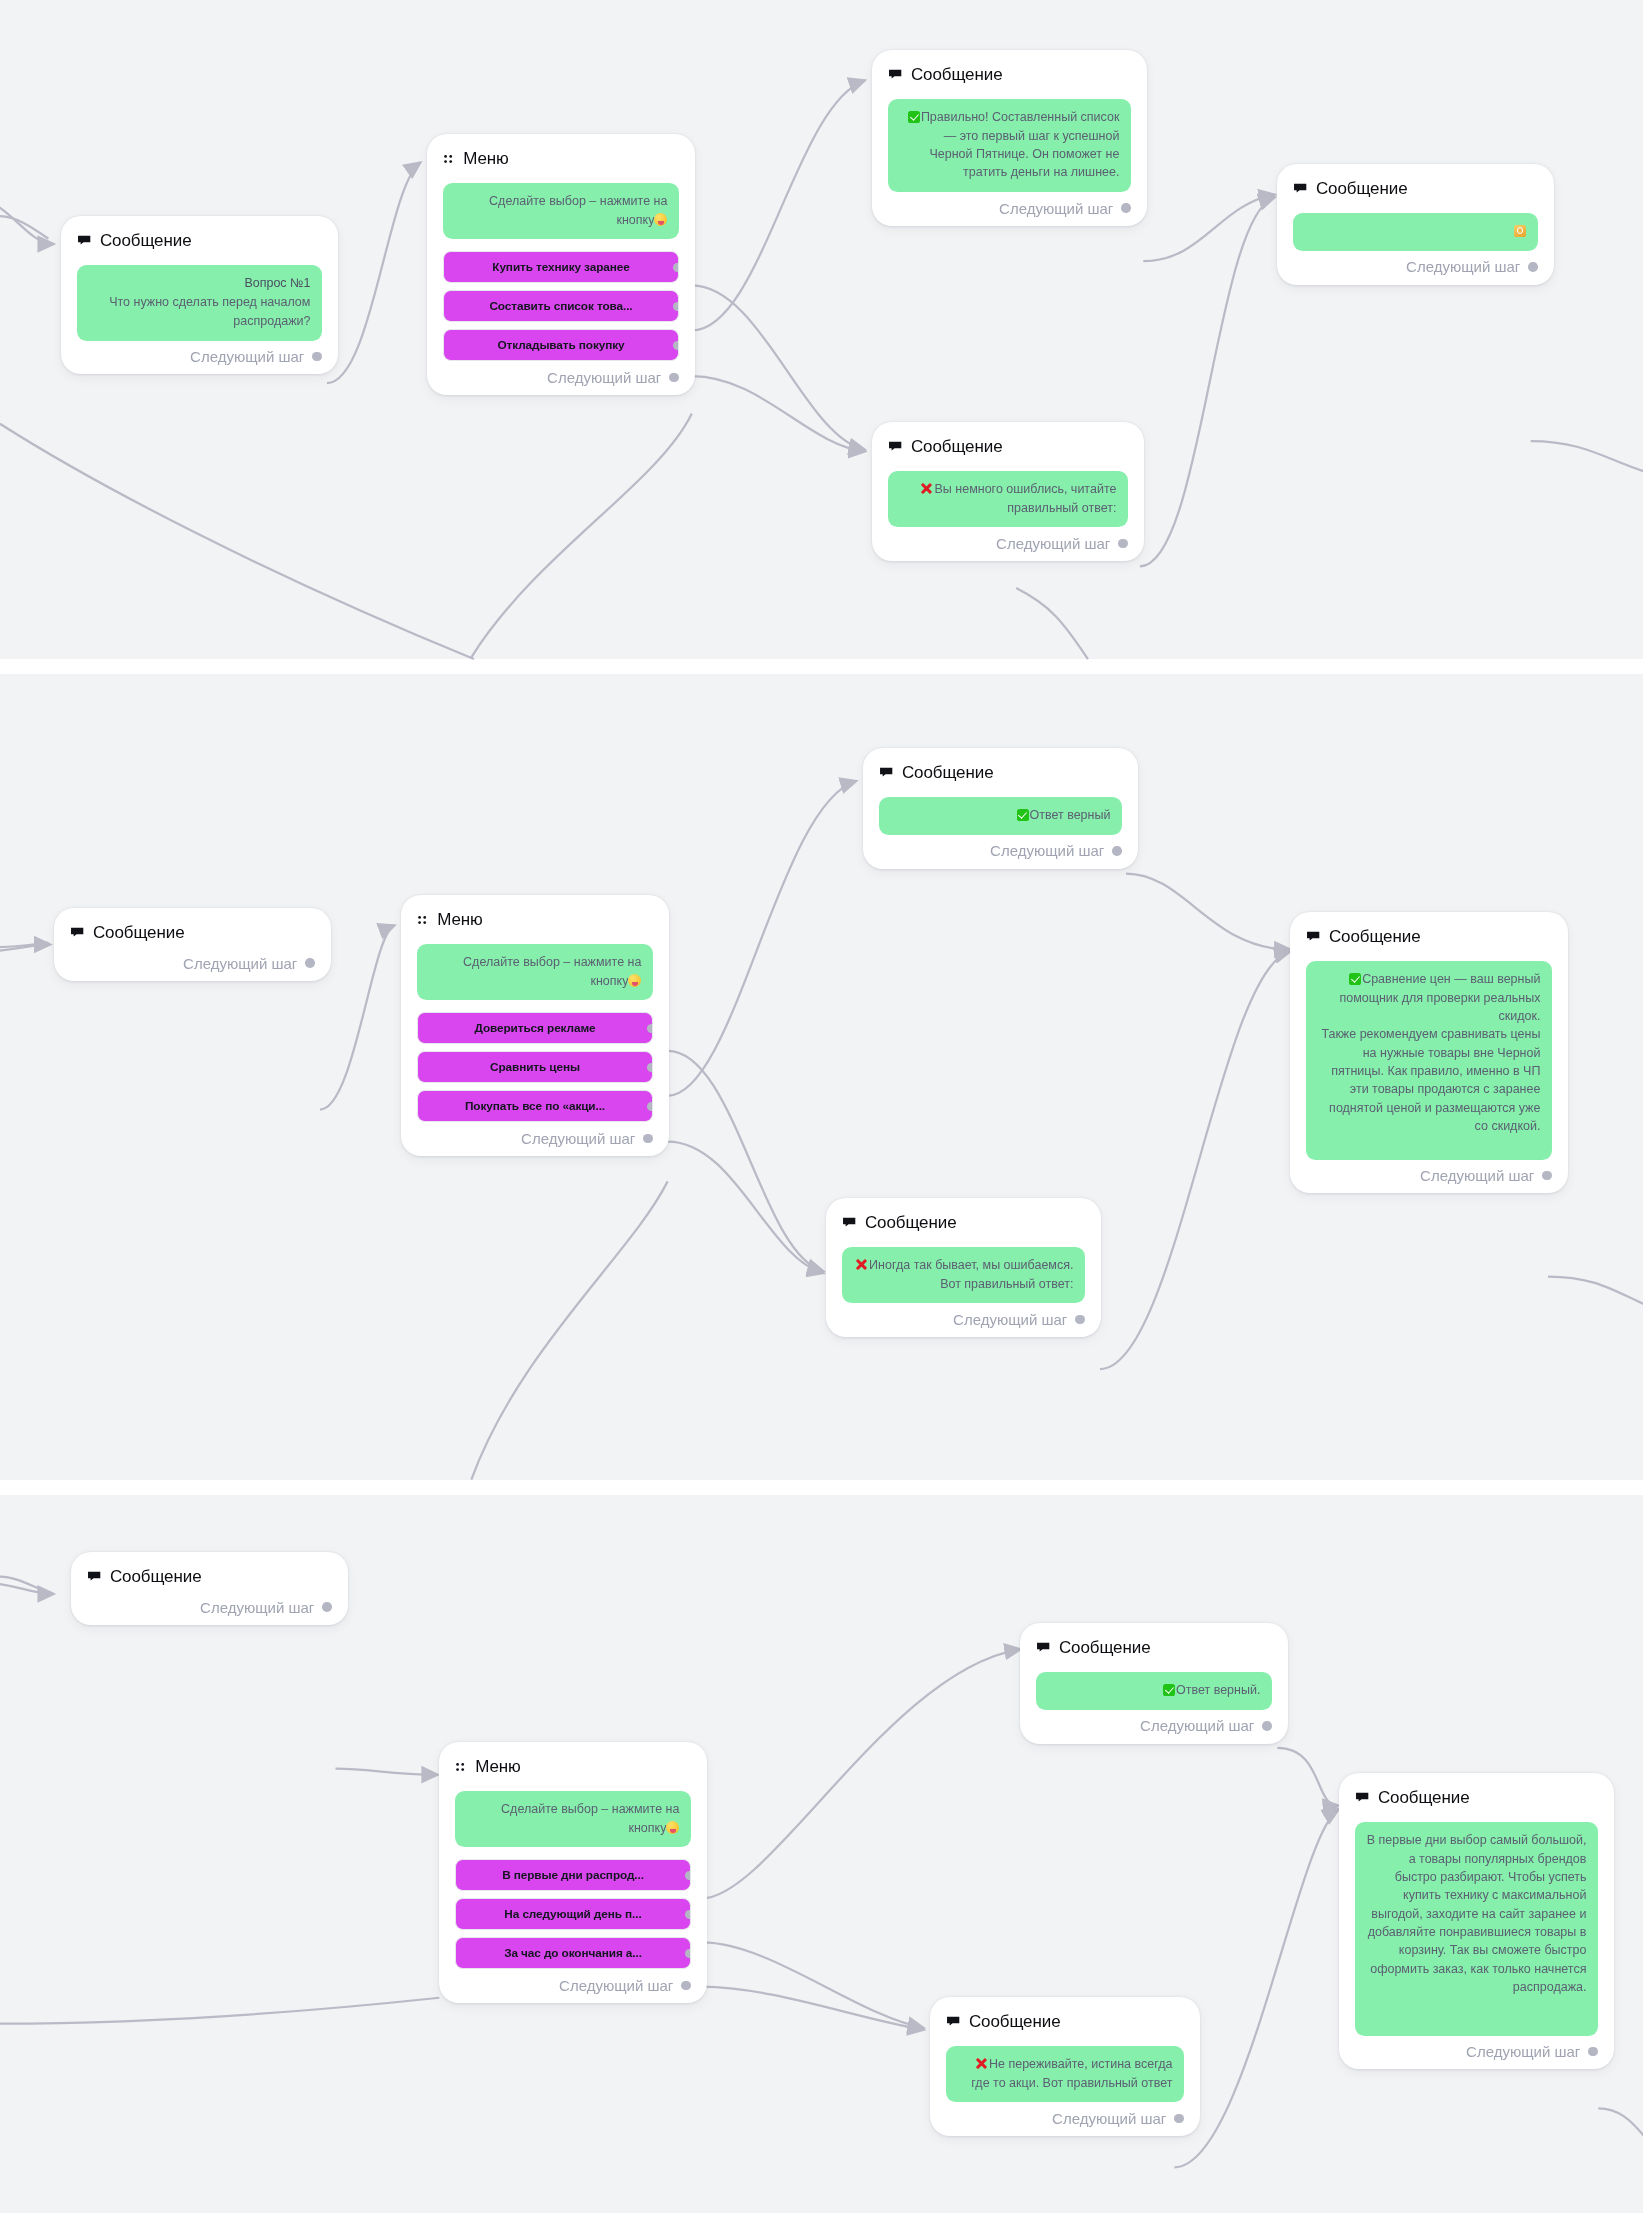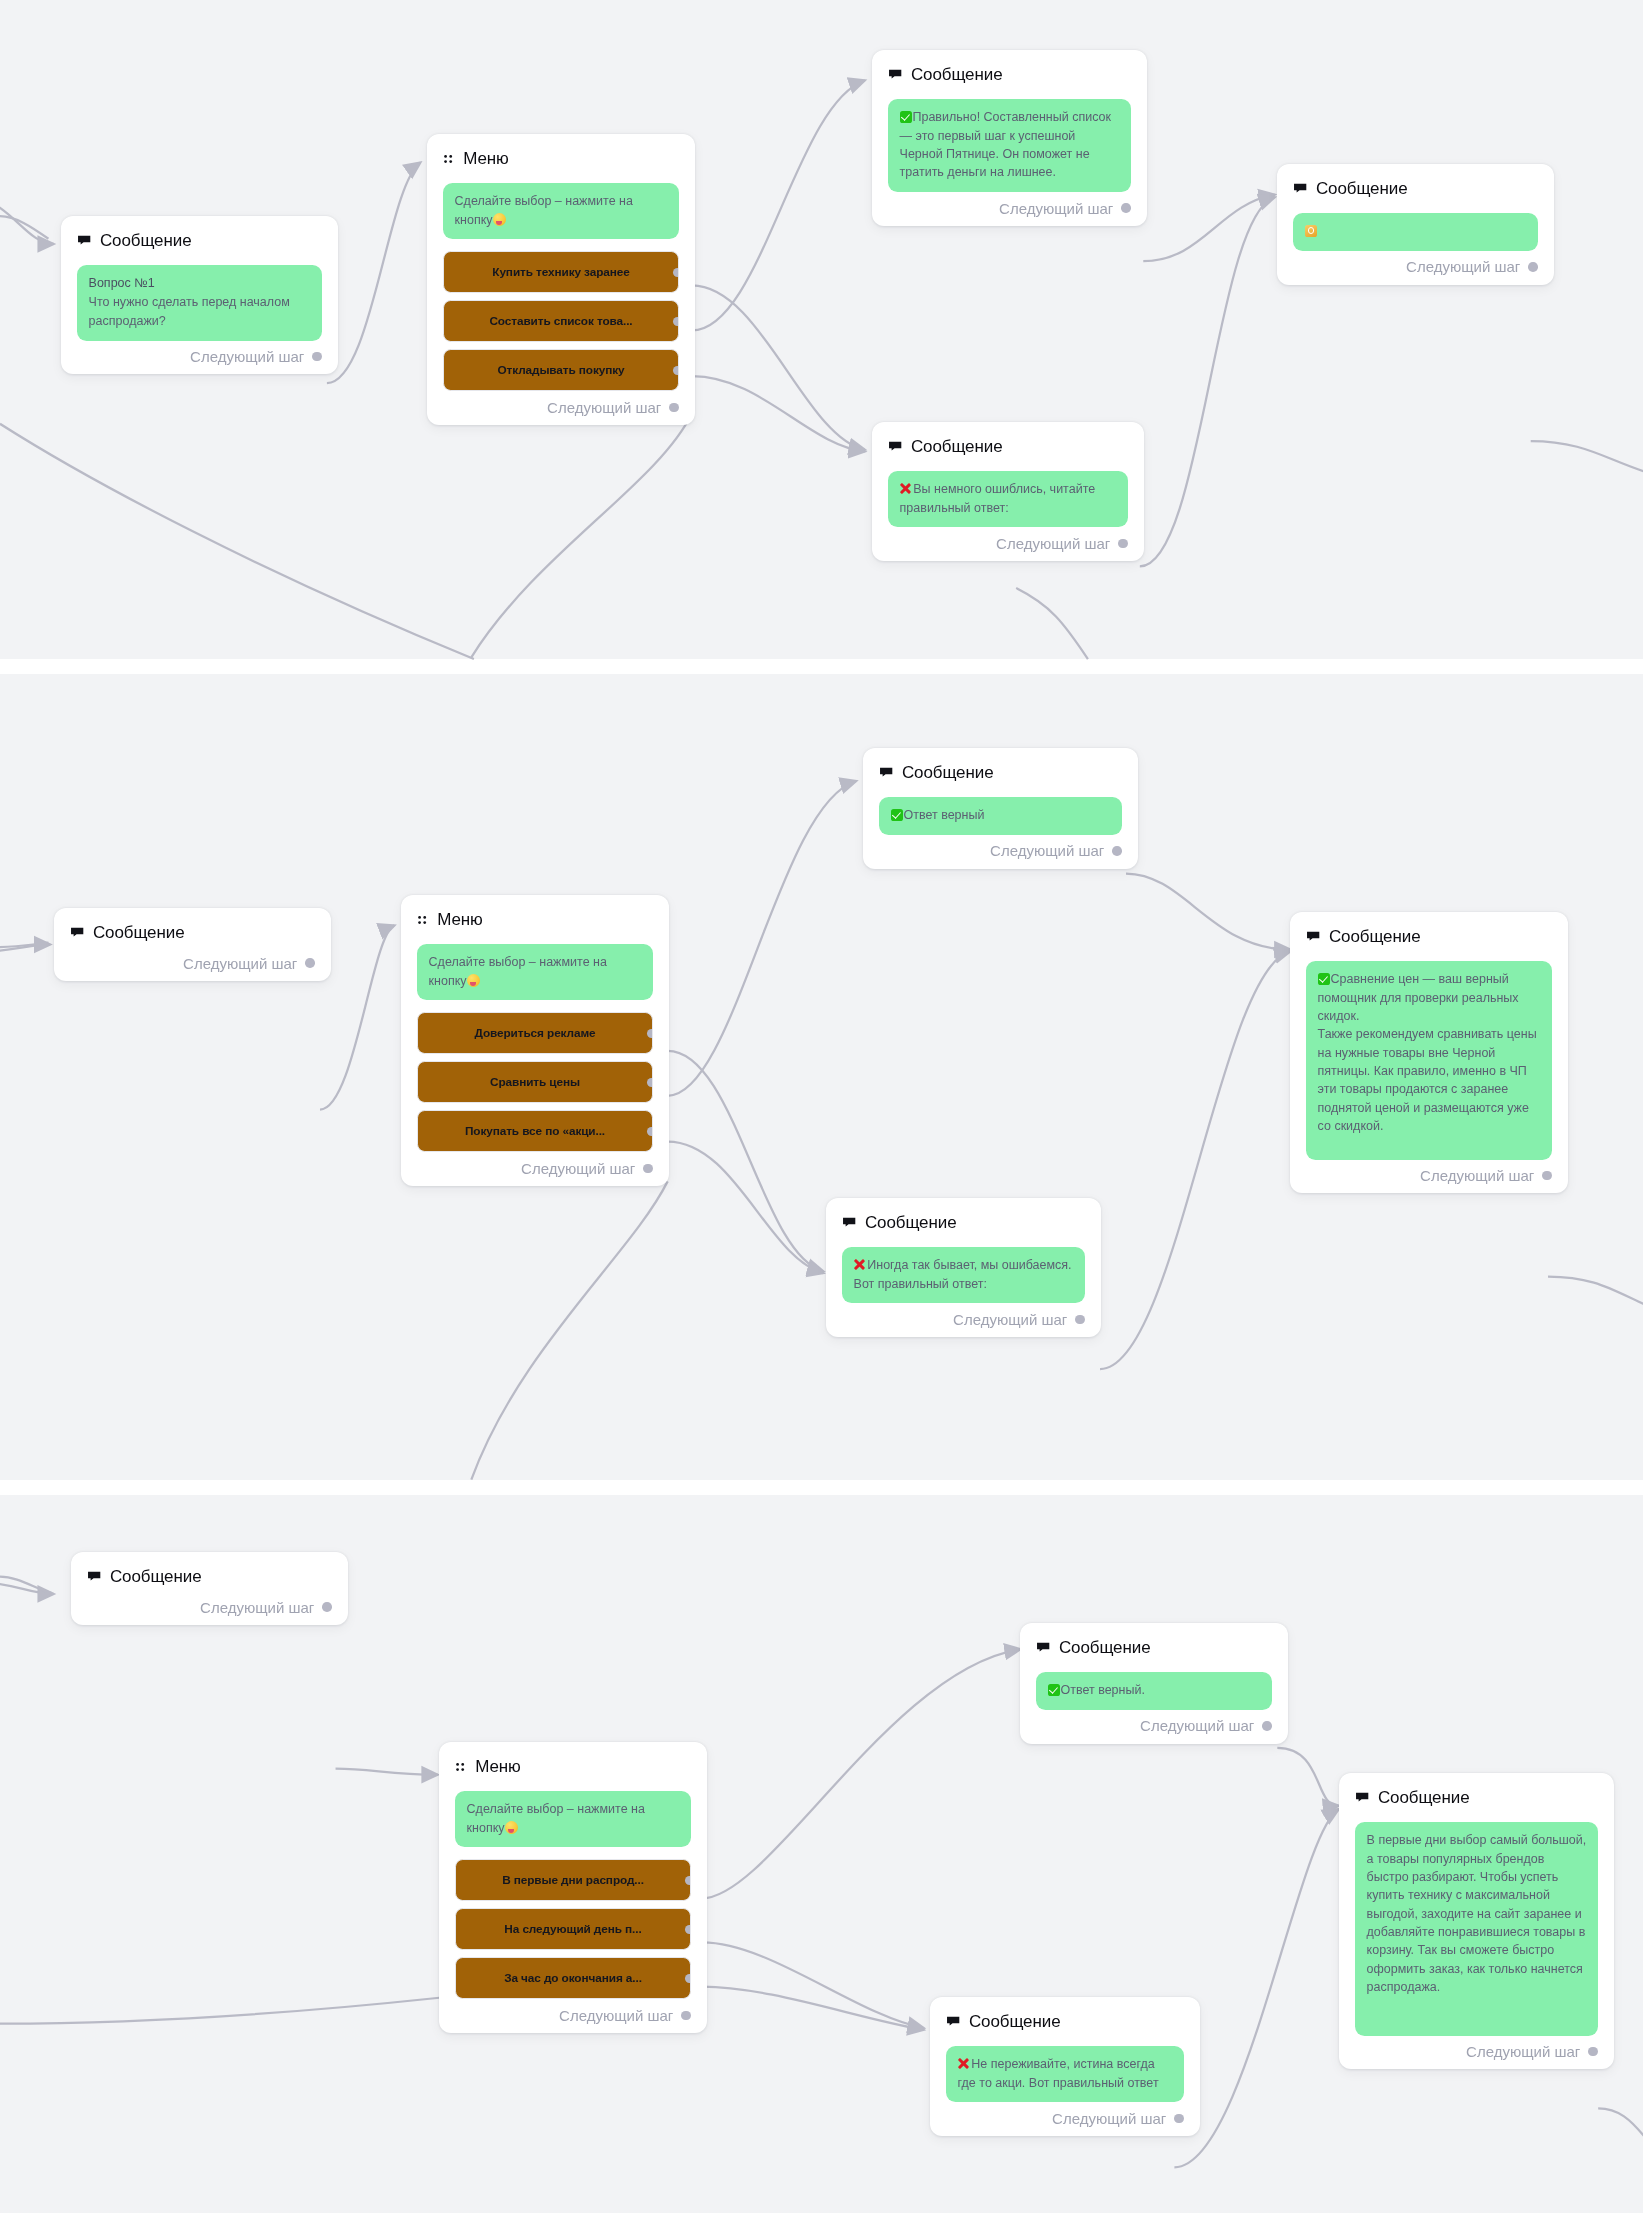--- a/index.html
+++ b/index.html
@@ -24,23 +24,24 @@
   }
   #edges {
     position: absolute;
     left: 0; top: 0;
     width: 1644px; height: 2214px;
     pointer-events: none;
   }
   .node {
     position: absolute;
     background: #ffffff;
-    border-radius: 12px;
+    border-radius: 20px;
     box-shadow: 0 0.9px 2.6px rgba(20,25,40,0.10), 0 3.5px 12px rgba(20,25,40,0.05);
     padding: 14.7px 16.4px 11.2px 16.4px;
+    text-align: right;
   }
   .node-head {
     display: flex;
     align-items: center;
     gap: 7.8px;
     margin-bottom: 14px;
   }
   .node-title {
     font-size: 17px;
     font-weight: 400;
@@ -132,24 +133,24 @@
     border-radius: 50%;
   }
   .menu-buttons {
     margin-top: 12px;
     display: flex;
     flex-direction: column;
     gap: 7px;
   }
   .menu-btn {
     position: relative;
-    background: #a16207;
+    background: #d946ef;
     border: 0.9px solid #e6e7ec;
     border-radius: 7.8px;
-    height: 42px;
+    height: 32px;
     display: flex;
     align-items: center;
     justify-content: center;
     font-size: 11.8px;
     font-weight: 700;
     color: #14161f;
     letter-spacing: -0.1px;
     white-space: nowrap;
     overflow: hidden;
   }

